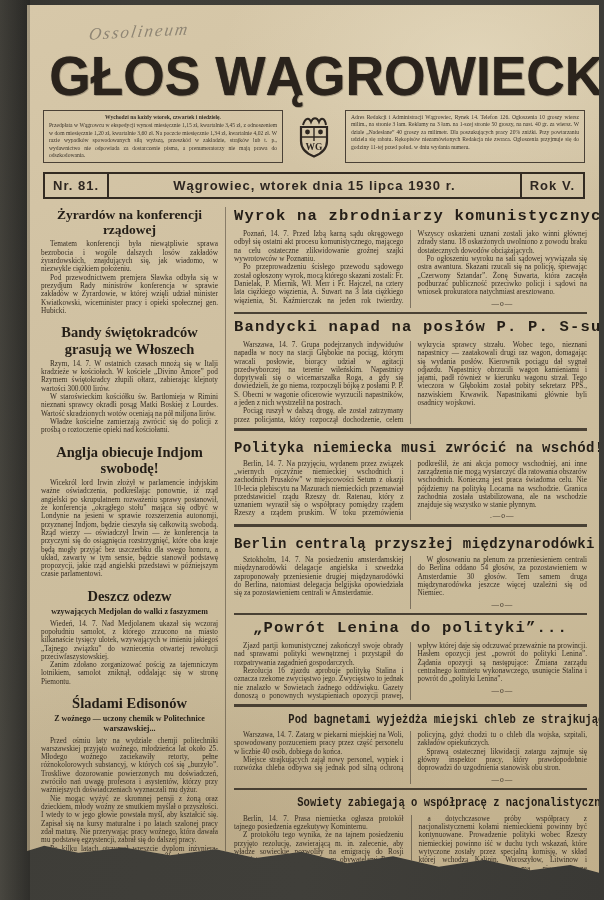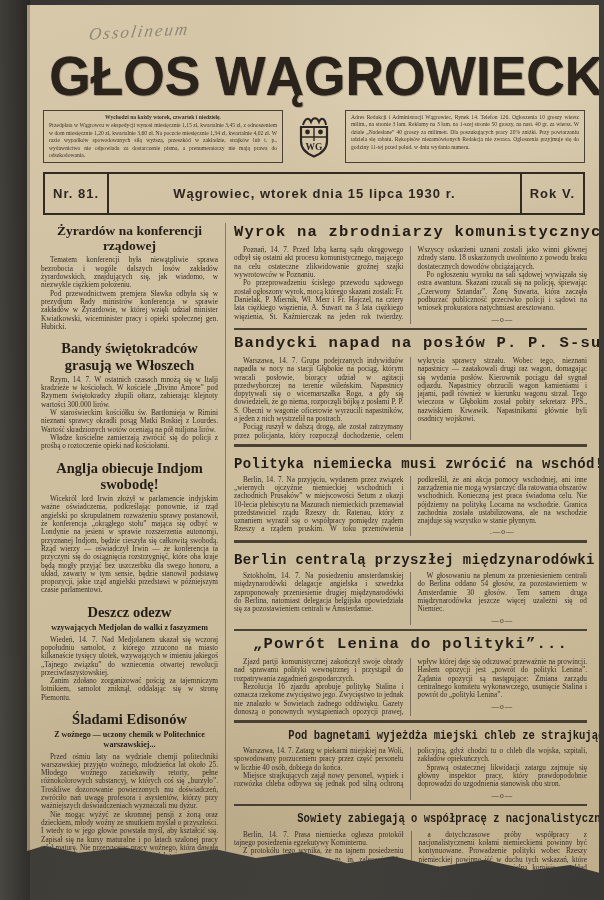--- a/index.html
+++ b/index.html
@@ -23,21 +23,21 @@
     font-size:55px;line-height:1;letter-spacing:0px;color:#2a231c;
     transform:scaleX(.97);transform-origin:center;
     text-shadow:0 0 1px rgba(42,35,28,.7),1px 1px 0 rgba(42,35,28,.25);white-space:nowrap;}
   .info-row{display:flex;align-items:stretch;gap:8px;margin:4px 2px 0 2px;}
   .info-box{border:1px solid #4a4136;padding:3px 5px;font-size:5.6px;line-height:1.32;
     text-align:justify;flex:1;color:#3a3228;}
   .info-box .head{display:block;text-align:center;font-weight:700;margin-bottom:1px;}
   .crest-wrap{width:46px;display:flex;align-items:center;justify-content:center;}
   .datebar{display:flex;align-items:stretch;border:2px solid #332b22;margin:9px 2px 0 2px;
     font-family:"Liberation Sans","DejaVu Sans",sans-serif;font-weight:700;color:#2e2721;}
-  .datebar>div{padding:12px 8px;font-size:13px;letter-spacing:1px;white-space:nowrap;}
+  .datebar>div{padding:4px 8px;font-size:13px;letter-spacing:1px;white-space:nowrap;}
   .db-issue{border-right:2px solid #332b22;}
   .db-date{flex:1;text-align:center;letter-spacing:1.5px;}
   .db-vol{border-left:2px solid #332b22;}
   .body-cols{display:flex;margin-top:8px;}
   .col-left{width:184px;padding-right:7px;box-sizing:border-box;}
   .col-right{flex:1;border-left:1px solid rgba(46,39,33,.45);padding-left:8px;min-width:0;}
   p.bp{font-size:7.3px;line-height:1.14;text-align:justify;text-indent:9px;margin:0;color:#352c22;}
   .l-article{margin-bottom:9px;}
   .l-headline{font-weight:700;text-align:center;font-size:13.5px;line-height:1.12;margin:0 0 3px;color:#241e17;}
   .l-headline.big{font-size:14.5px;}

